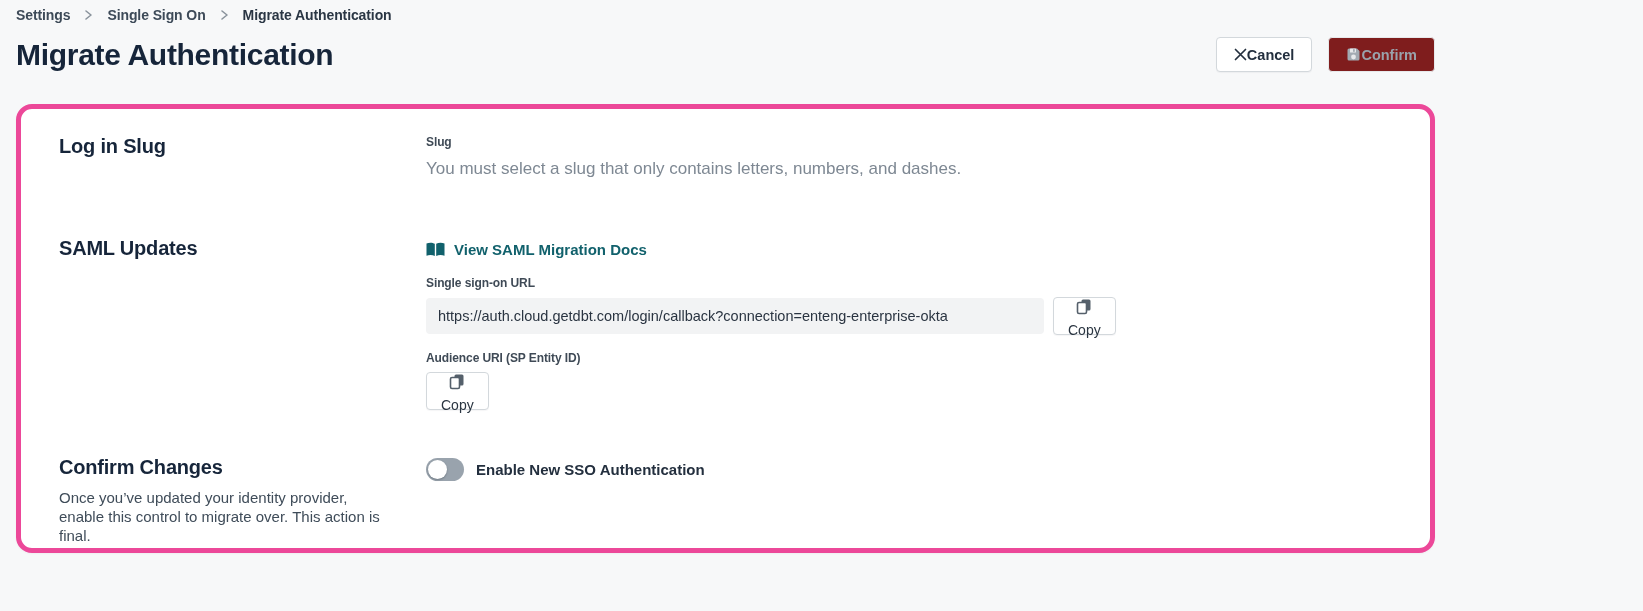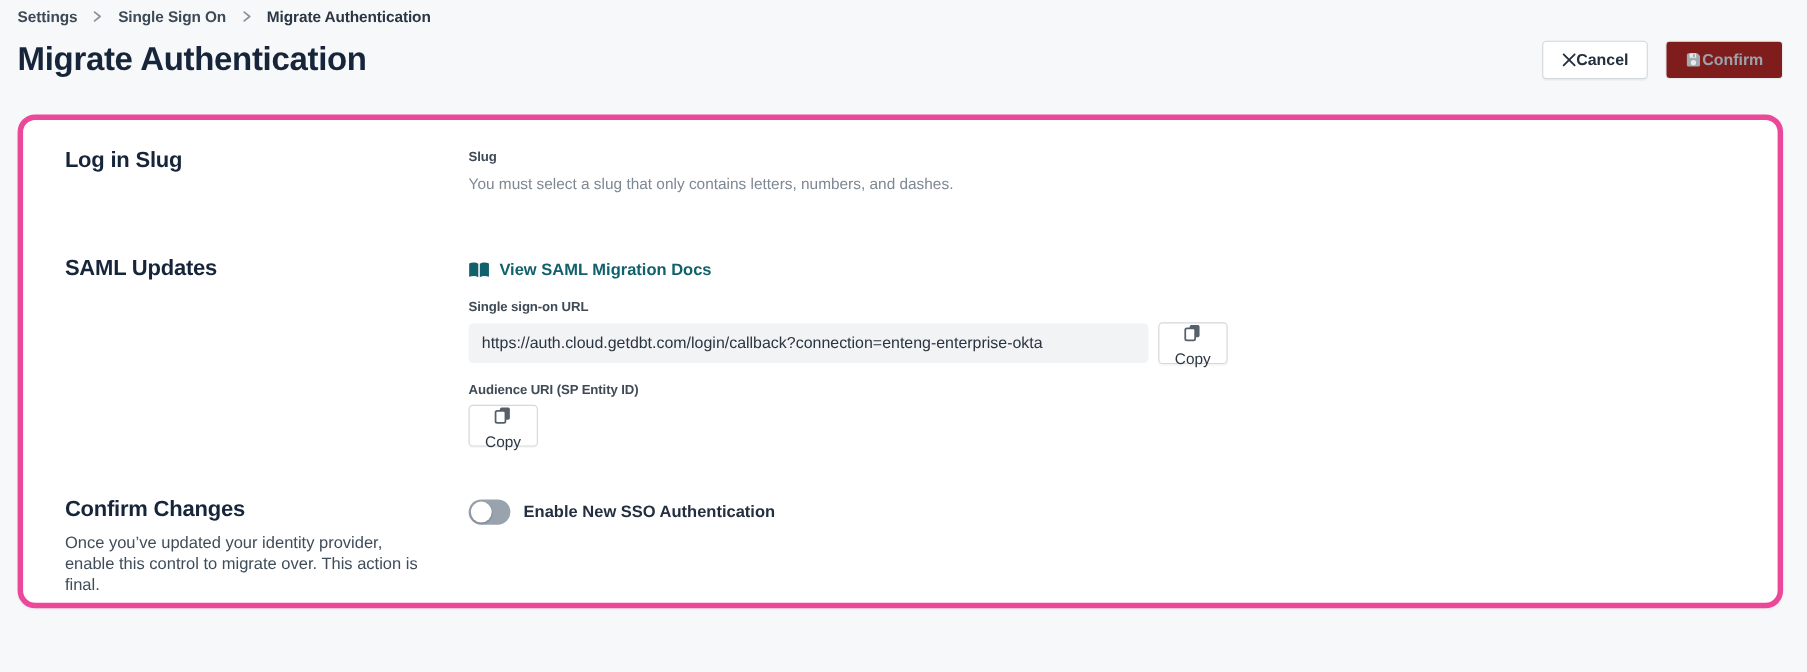--- a/index.html
+++ b/index.html
@@ -3,21 +3,21 @@
 <meta charset="utf-8">
 <style>
   * { box-sizing: border-box; margin: 0; padding: 0; }
   html, body {
     width: 1643px; height: 611px;
     background: #f7f8f9;
     font-family: "Liberation Sans", sans-serif;
     color: #232f3e;
     overflow: hidden;
   }
-  .container { width: 1605px; margin-left: 16px; }
+  .container { width: 1419px; margin-left: 16px; }
 
   
   .breadcrumb {
     display: flex; align-items: center; gap: 14px;
     padding-top: 7px; font-size: 14px; font-weight: 700;
     color: #3d4a58; letter-spacing: -0.1px;
   }
   .breadcrumb .crumb { cursor: pointer; }
   .breadcrumb .crumb.current { color: #2a3644; cursor: default; }
   .breadcrumb svg { display: block; }
@@ -78,21 +78,21 @@
     letter-spacing: -0.1px; margin-bottom: 7px;
   }
   .text-input {
     width: 710px; height: 36px;
     border: 1px solid #c8ced4; border-radius: 4px;
     padding: 0 12px; font-size: 14.5px; color: #232f3e;
     font-family: "Liberation Sans", sans-serif;
     background: #ffffff; outline: none;
   }
   .help-text {
-    margin-top: 10px; font-size: 14px; color: #7e8893;
+    margin-top: 10px; font-size: 17px; color: #7e8893;
   }
 
   .docs-link {
     display: inline-flex; align-items: center; gap: 9px;
     color: #11616c; font-size: 15px; font-weight: 700;
     cursor: pointer; margin-top: 4px; margin-bottom: 18px;
   }
   .docs-link svg { display: block; }
 
   .copy-row { display: flex; align-items: flex-start; gap: 9px; }

